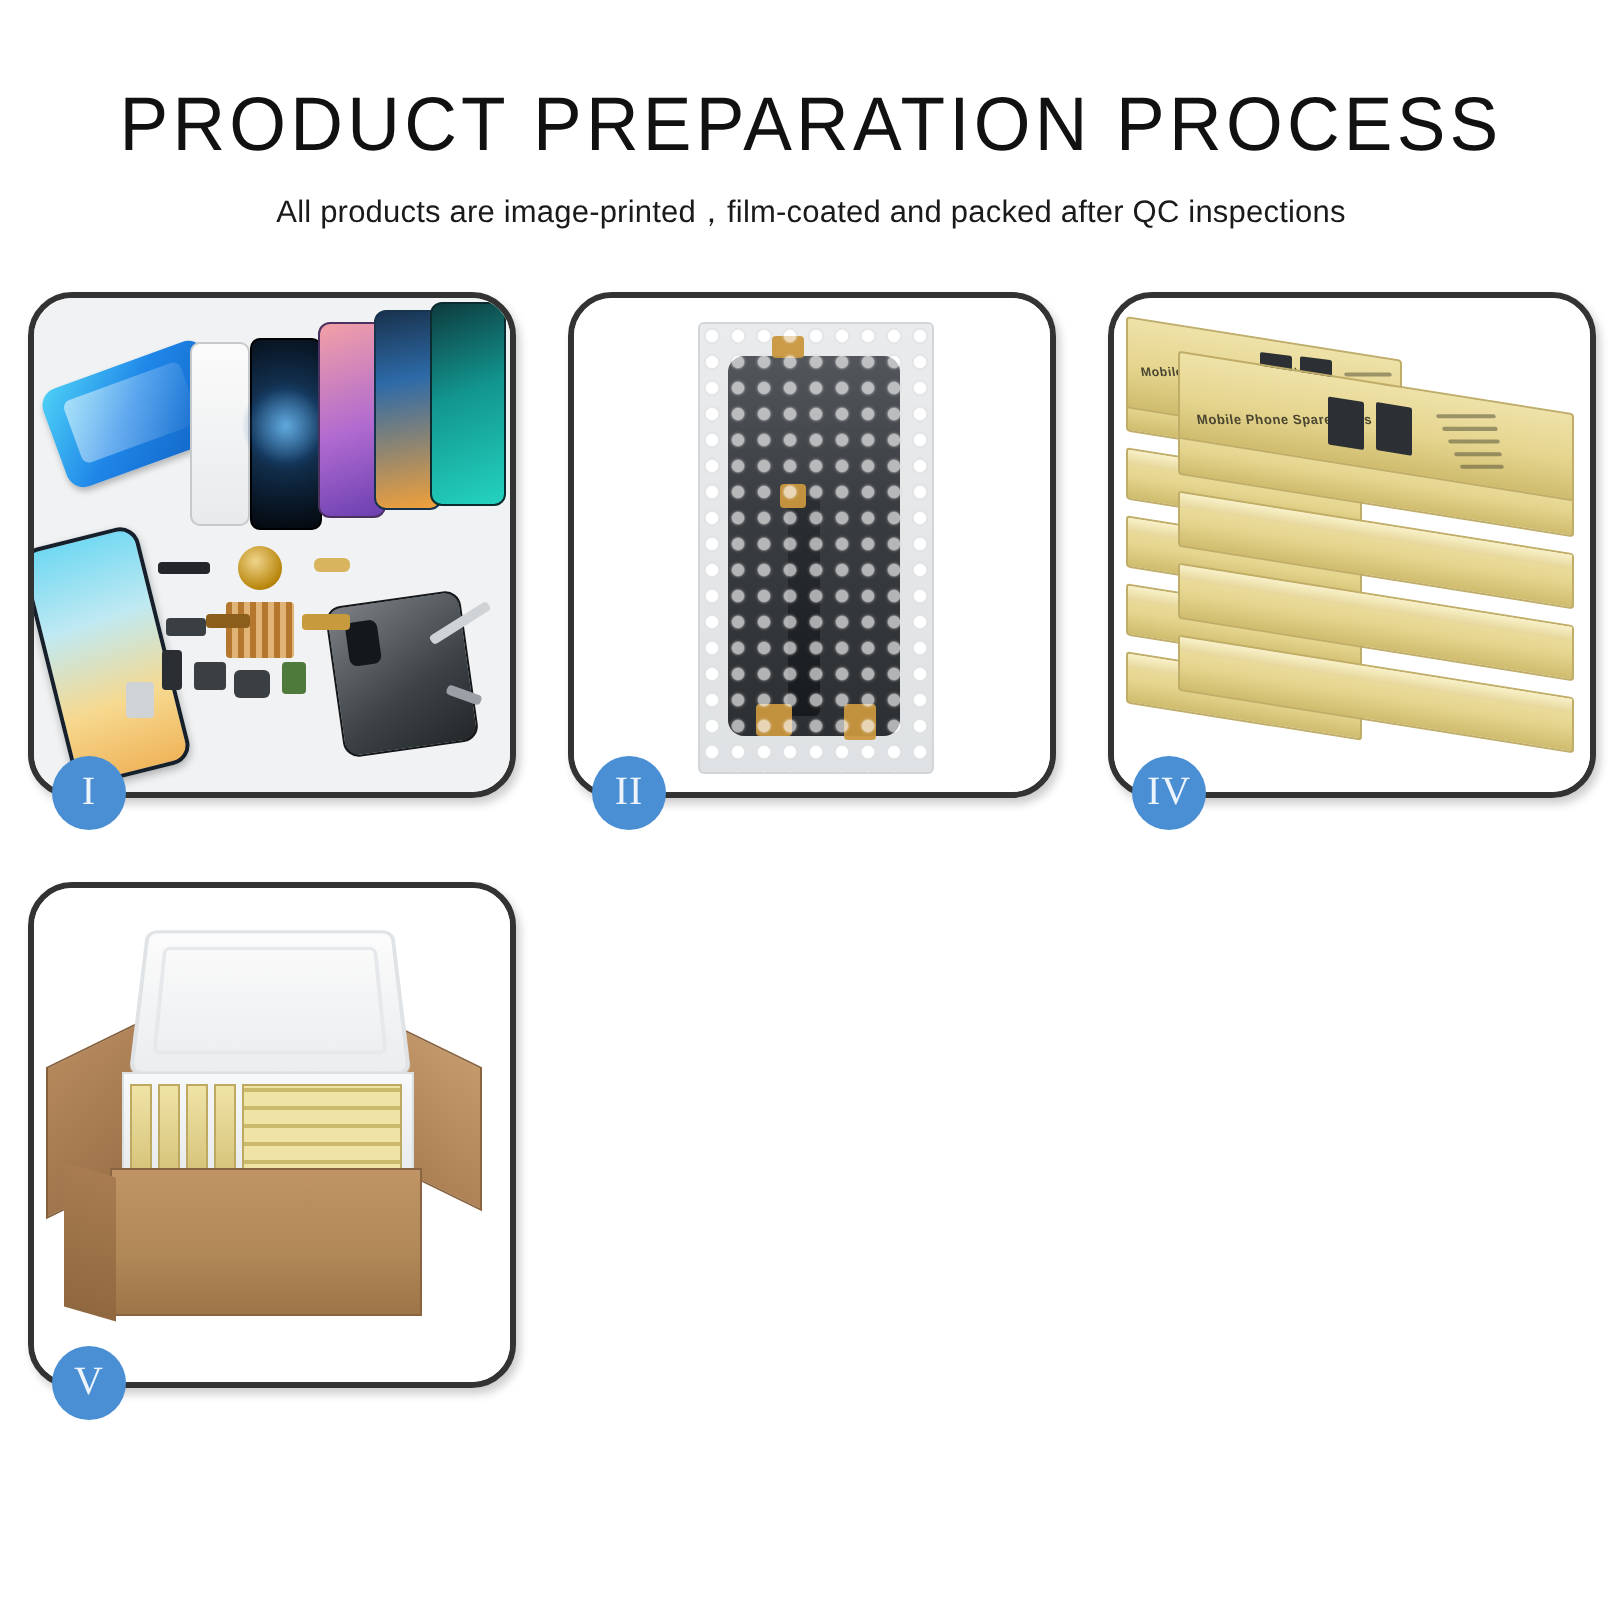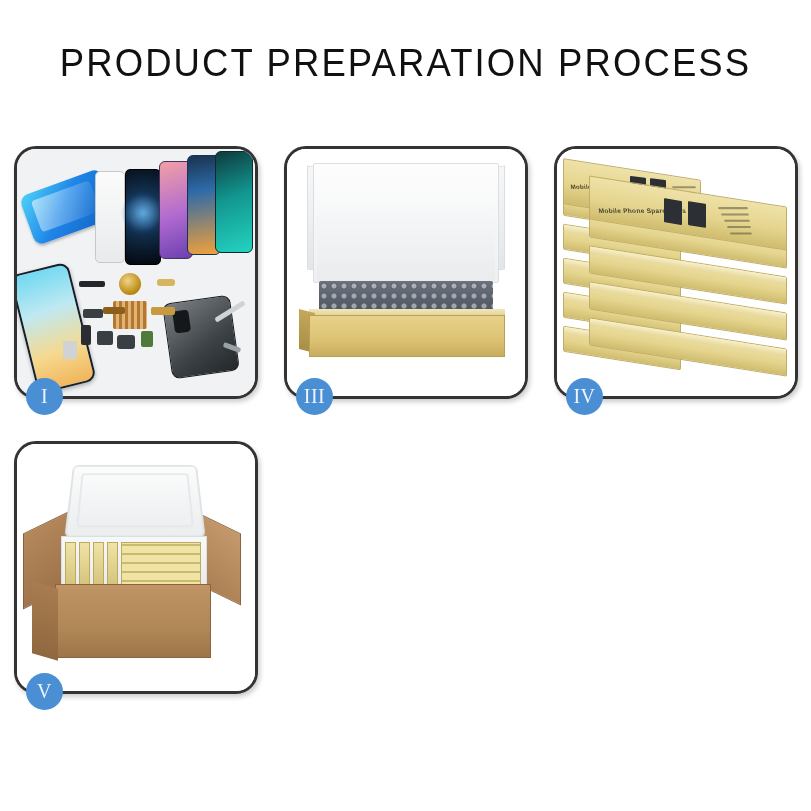--- a/index.html
+++ b/index.html
@@ -318,20 +318,21 @@
   .tape.t1 { left:44px; top:96px; width:22px; height:18px; transform:skewY(12deg); }
   .tape.t2 { left:48px; top:178px; width:20px; height:16px; transform:skewY(12deg); }
 </style>
 </head>
 <body>
 
 <div class="page">
 
   <div class="header">
     <div class="title">PRODUCT PREPARATION PROCESS</div>
+    <div class="subtitle">All products are image-printed，film-coated and packed after QC inspections</div>
   </div>
 
   <div class="grid">
 
     <div class="panel">
       <div class="panel-inner p1">
         <div class="ph ph-blue"></div>
         <div class="ph ph-glass"></div>
         <div class="ph ph-dark"></div>
         <div class="ph ph-pink"></div>
@@ -352,34 +353,35 @@
         <div class="sp g"></div>
         <div class="sp h"></div>
         <div class="sp i"></div>
         <div class="sp j"></div>
         <div class="sp k"></div>
         <div class="sp l"></div>
       </div>
       <div class="badge">I</div>
     </div>
 
-
     <div class="panel">
-      <div class="panel-inner p3">
-        <div class="lid-left"></div>
-        <div class="lid-right"></div>
-        <div class="lid-back"></div>
-        <div class="foam-inner"></div>
-        <div class="bubble-bed"></div>
-        <div class="box-lip"></div>
-        <div class="box-side-y"></div>
-        <div class="box-front-y"></div>
+      <div class="panel-inner p2">
+        <div class="bubble-pack">
+          <div class="screen-asm"></div>
+          <div class="flex-cable"></div>
+          <div class="gold-tab t1"></div>
+          <div class="gold-tab t2"></div>
+          <div class="gold-tab t3"></div>
+          <div class="gold-tab t4"></div>
+          <div class="bubble-overlay"></div>
+        </div>
       </div>
-      <div class="badge">III</div>
+      <div class="badge">II</div>
     </div>
+
 
     <div class="panel">
       <div class="panel-inner p4">
         <div class="stack">
 
           <div class="ybox" style="left:4px; top:36px; width:118px; height:26px; transform:skewY(9deg);">
               <div class="edge"></div>
             </div>
           <div class="ybox" style="left:4px; top:70px; width:118px; height:26px; transform:skewY(9deg);">
               <div class="edge"></div>

